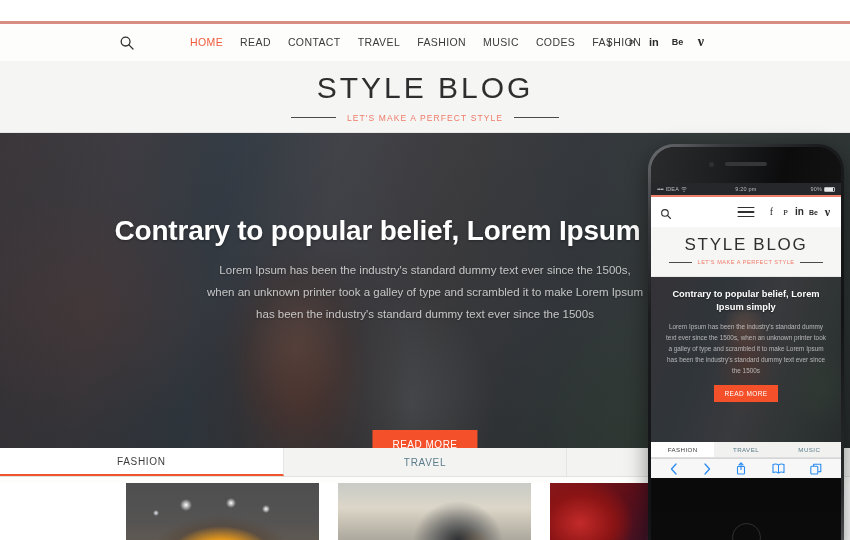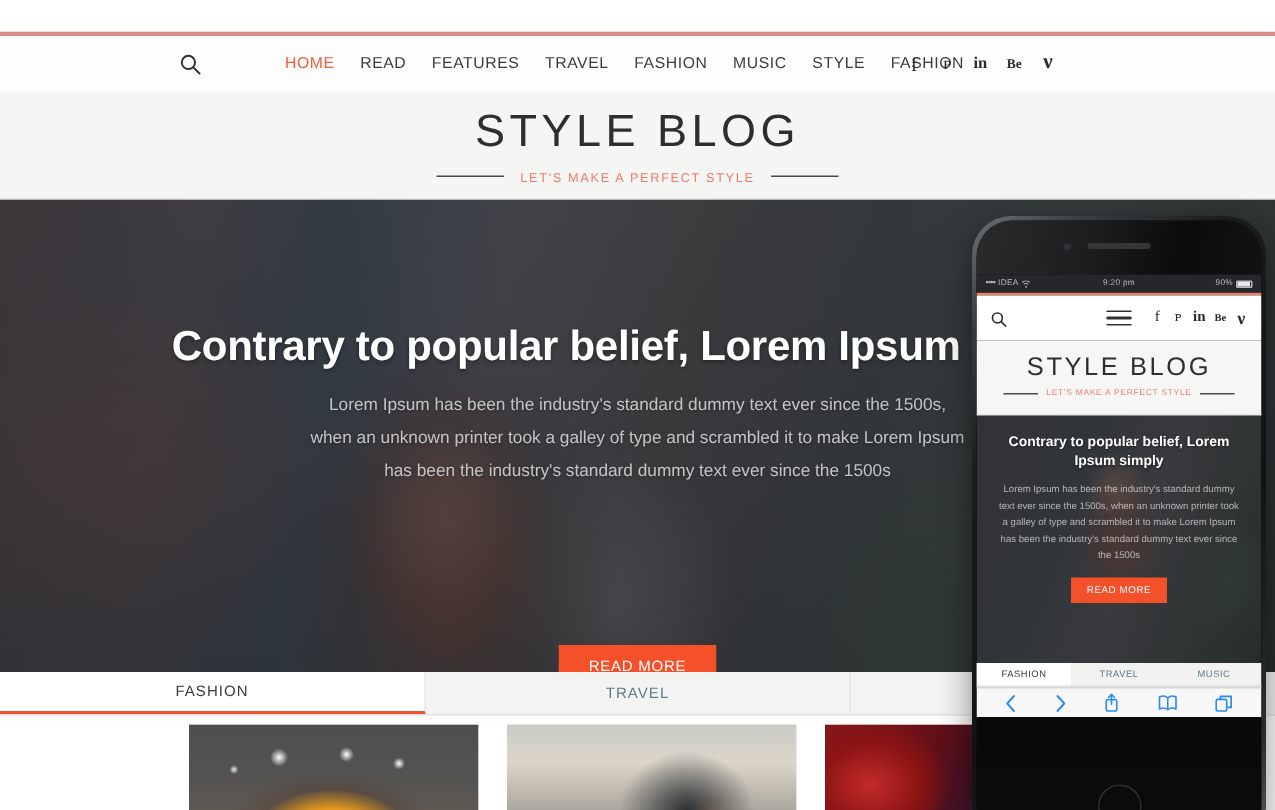--- a/index.html
+++ b/index.html
@@ -64,21 +64,20 @@
   .social-ico {
     color: #2b2b2b;
     font-size: 12px;
     line-height: 1;
     cursor: pointer;
     display: inline-flex;
     align-items: center;
     justify-content: center;
     height: 16px;
     min-width: 9px;
-    font-family: Liberation Serif, serif;
   }
   .social-ico.be { font-size: 9px; font-weight: bold; }
   .social-ico.vm { font-size: 14px; font-weight: bold; font-family: "Liberation Serif", serif; }
   .social-ico.fb { font-size: 13px; font-family: "Liberation Serif", serif; }
   .social-ico.li { font-size: 11px; font-weight: bold; }
   .social-ico.pin { font-size: 12px; font-family: "Liberation Serif", serif; }
 
   
   .logo-band {
     position: absolute; top: 40px; left: 0;
@@ -482,25 +481,25 @@
     <div class="search-btn">
       <svg width="16" height="16" viewBox="0 0 16 16">
         <circle cx="6.6" cy="6.6" r="4.4" fill="none" stroke="#303030" stroke-width="1.3"></circle>
         <line x1="9.9" y1="9.9" x2="14" y2="14" stroke="#303030" stroke-width="1.3" stroke-linecap="round"></line>
       </svg>
     </div>
 
     <nav class="nav-links">
       <a class="nav-link active">HOME</a>
       <a class="nav-link">READ</a>
-      <a class="nav-link">FEATURES</a>
+      <a class="nav-link">CONTACT</a>
       <a class="nav-link">TRAVEL</a>
       <a class="nav-link">FASHION</a>
       <a class="nav-link">MUSIC</a>
-      <a class="nav-link">STYLE</a>
+      <a class="nav-link">CODES</a>
       <a class="nav-link">FASHION</a>
     </nav>
 
     <div class="social-links">
       <span class="social-ico fb">f</span>
       <span class="social-ico pin">ᴘ</span>
       <span class="social-ico li">in</span>
       <span class="social-ico be">Be</span>
       <span class="social-ico vm">ν</span>
     </div>

